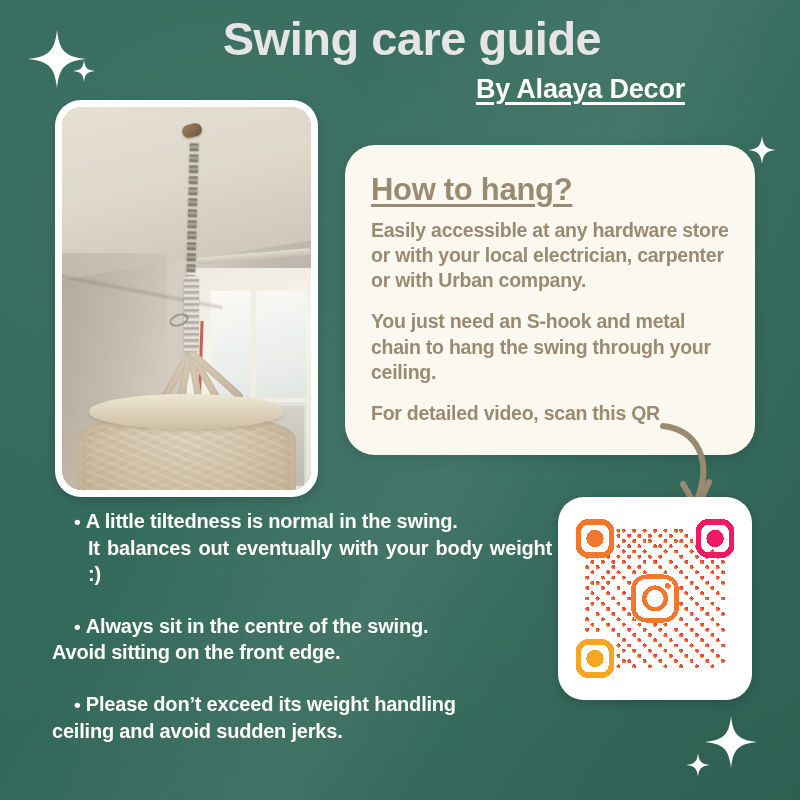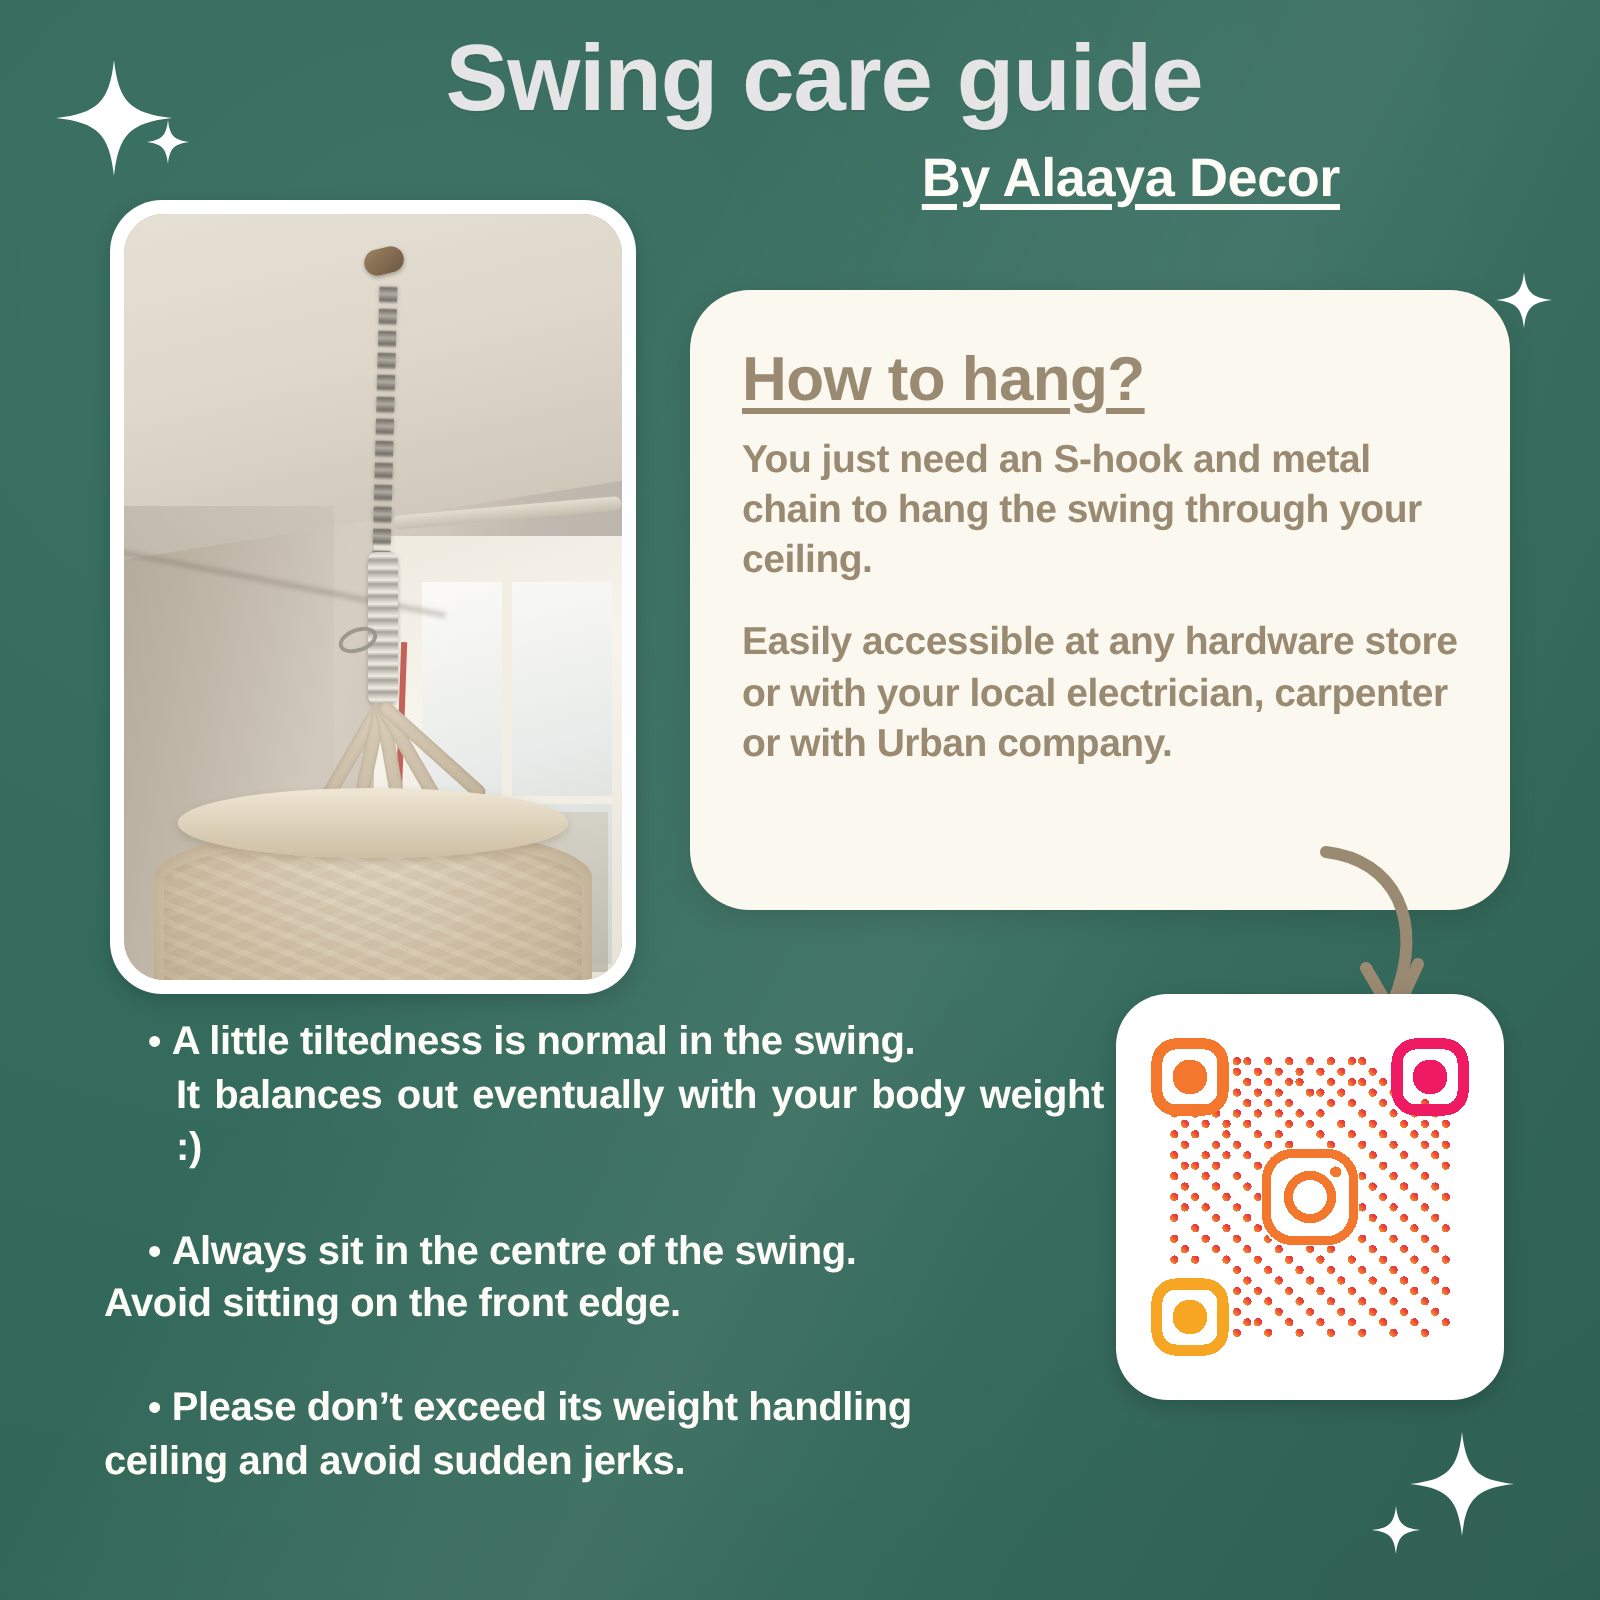--- a/index.html
+++ b/index.html
@@ -41,21 +41,21 @@
     text-align:center;
     color:#e5e5e5;
     font-size:47px;
     font-weight:700;
     letter-spacing:-0.5px;
     line-height:1.06;
     text-shadow:0 1px 0 rgba(0,0,0,0.06);
     padding-left:24px;
   }
   .byline {
-    position:absolute; right:130px; top:74px;
+    position:absolute; right:115px; top:74px;
     color:#fdfcf7;
     font-size:27px;
     font-weight:700;
     letter-spacing:-0.2px;
     text-decoration:underline;
     text-underline-offset:4px;
     text-decoration-thickness:3px;
   }
 
   
@@ -326,22 +326,23 @@
       <div class="cord" style="left:50%;top:64%;height:18%;transform:rotate(-48deg);"></div>
 
       <div class="ph-seat"></div>
       <div class="ph-knots"></div>
       <div class="ph-rim"></div>
     </div>
   </div>
 
   <div class="card">
     <h2>How to hang?</h2>
+    <p>Easily accessible at any hardware store or with your local electrician, carpenter or with Urban company.</p>
     <p>You just need an S-hook and metal chain to hang the swing through your ceiling.</p>
-    <p>Easily accessible at any hardware store or with your local electrician, carpenter or with Urban company.</p>
+    <p class="last">For detailed video, scan this QR</p>
   </div>
 
   <svg class="arrow" viewBox="0 0 130 110" fill="none">
     <path d="M58 8 C92 12 108 42 92 82" stroke="#9a8a72" stroke-width="6" stroke-linecap="round" fill="none"></path>
     <path d="M78 66 L92 90 L104 64" stroke="#9a8a72" stroke-width="6" stroke-linecap="round" stroke-linejoin="round" fill="none"></path>
   </svg>
 
   <div class="qr-card">
     <div class="qr-inner">
       <svg viewBox="0 0 100 100" shape-rendering="crispEdges">

